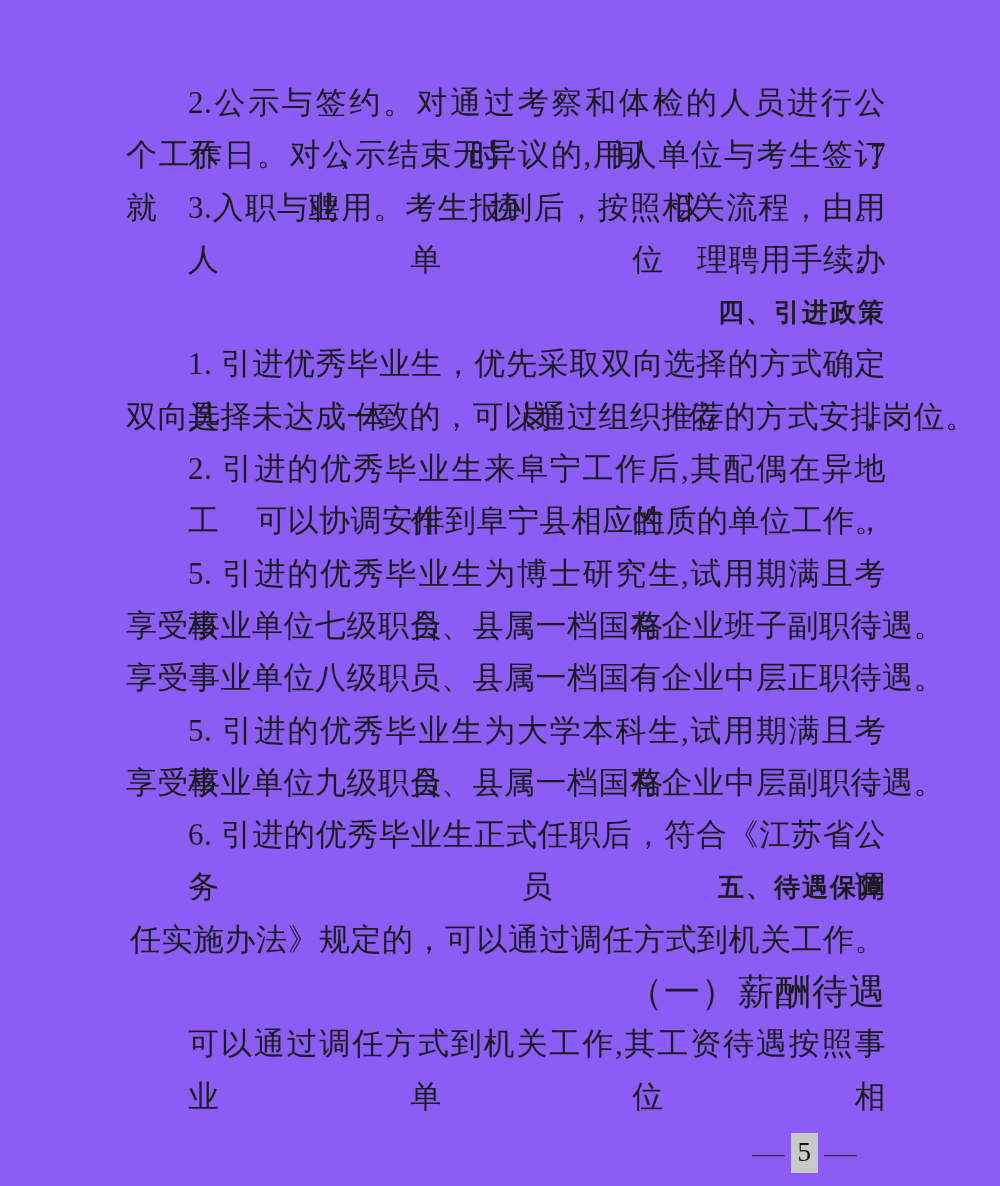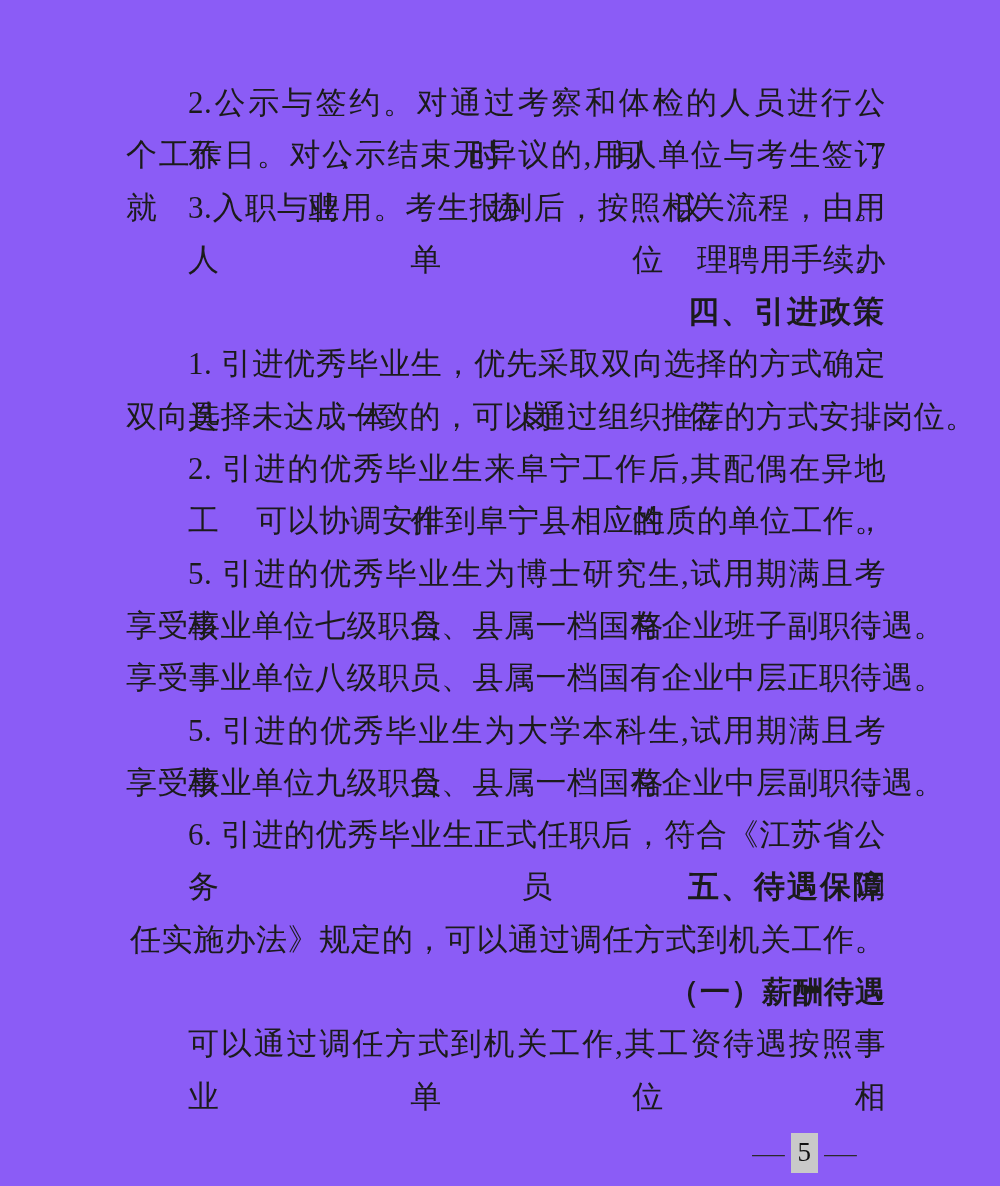--- a/index.html
+++ b/index.html
@@ -34,26 +34,26 @@
   .fill {
     white-space: normal;
     text-align: justify;
     text-align-last: justify;
     text-justify: inter-character;
   }
   .indent { padding-left: 62px; }
   .heading {
     font-family: "Liberation Sans", "DejaVu Sans", sans-serif;
     font-weight: 700;
-    font-size: 31px;
+    font-size: 26px;
     letter-spacing: 2px;
   }
   .subheading {
-    font-weight: 700;
-    font-size: 30px;
+    font-weight: 400;
+    font-size: 36px;
     letter-spacing: 1px;
   }
   .footer {
     position: absolute;
     top: 1133px;
     right: 146px;
     font-size: 27px;
     line-height: 34px;
     color: #2a2a2a;
     display: flex;

